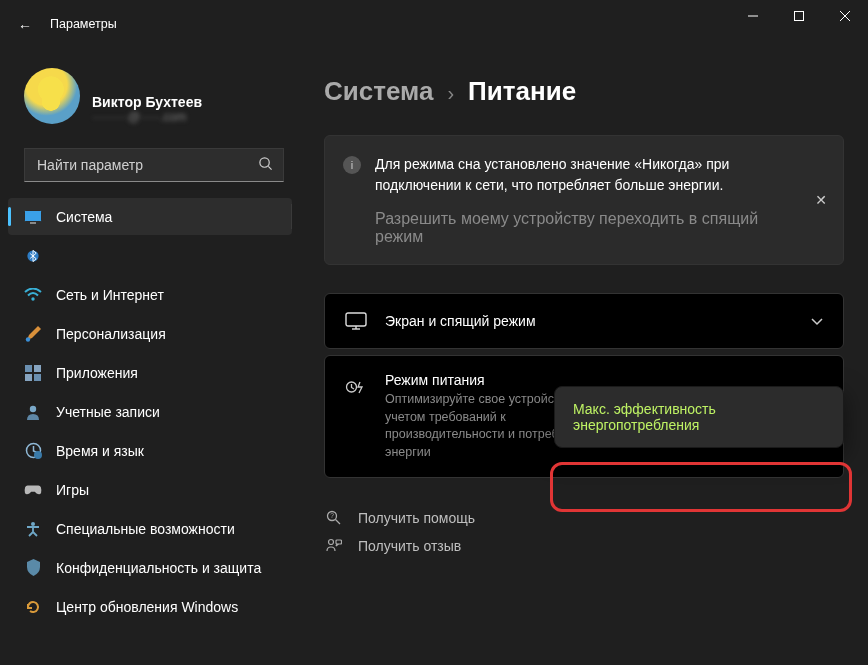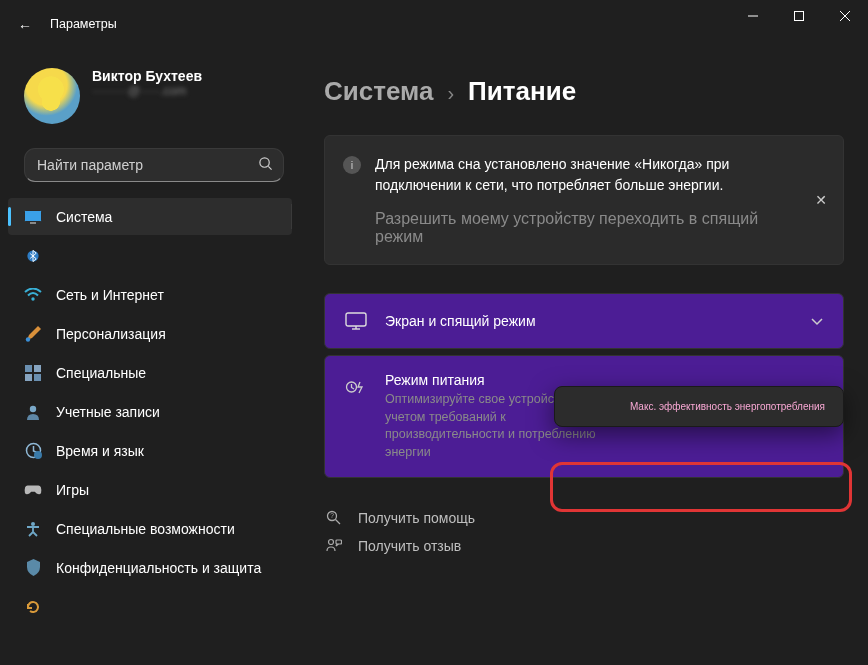--- a/index.html
+++ b/index.html
@@ -20,21 +20,21 @@
     padding-left: 18px;
     position: relative;
   }
   .back-arrow { color: #fff; font-size: 14px; margin-right: 18px; cursor: default; }
   .app-title { font-size: 12.5px; color: #fff; }
   .win-controls { position: absolute; right: 0; top: 0; display: flex; }
   .win-btn { width: 46px; height: 32px; display: flex; align-items: center; justify-content: center; }
   .win-btn svg { stroke: #fff; }
   .body { display: flex; height: calc(100% - 48px); }
   .sidebar { width: 300px; padding: 8px 0 0 0; position: relative; }
-  .profile { display: flex; align-items: flex-start; padding: 12px 24px 20px 24px; gap: 12px; }
+  .profile { display: flex; align-items: flex-end; padding: 12px 24px 20px 24px; gap: 12px; }
   .avatar {
     width: 56px; height: 56px; border-radius: 50%;
     background: radial-gradient(circle at 40% 30%, #f6d94b 0 40%, #5aa0c8 60% 100%);
     position: relative; overflow: hidden; flex-shrink:0;
   }
   .avatar::after{
     content:""; position:absolute; inset:0;
     background:
       radial-gradient(circle at 48% 38%, #f7e04a 28%, transparent 29%),
       radial-gradient(circle at 48% 60%, #f7e04a 20%, transparent 21%),
@@ -42,21 +42,21 @@
       radial-gradient(circle at 54% 37%, #000 3%, transparent 4%);
   }
   .profile-name { font-size: 14px; font-weight: 600; }
   .profile-email { font-size: 12px; color: #7a7a7a; filter: blur(2px); }
   .search {
     margin: 4px 16px 16px 24px;
     height: 34px;
     background: #2d2d2d;
     border: 1px solid #3a3a3a;
     border-bottom: 1px solid #8a8a8a;
-    border-radius: 11px;
+    border-radius: 0;
     display: flex; align-items: center;
     padding: 0 10px 0 12px;
     color: #cfcfcf;
     font-size: 14px;
   }
   .search span:first-child { flex: 1; }
   .nav { list-style: none; padding: 0 8px 0 8px; margin-top: 4px; }
   .nav-item {
     display: flex; align-items: center; gap: 14px;
     height: 37px; padding: 0 12px 0 16px;
@@ -84,38 +84,38 @@
   .infocard-row { display:flex; gap:14px; }
   .info-icon {
     width:18px; height:18px; border-radius:50%; background:#555; flex-shrink:0;
     display:flex; align-items:center; justify-content:center; font-size:11px; color:#ccc; margin-top:2px;
   }
   .info-text { font-size:14px; color:#fff; line-height:1.5; }
   .info-link { font-size:16px; color:#8a8a8a; margin-top:14px; margin-left:32px; }
   .info-close { position:absolute; right:16px; top:50%; transform:translateY(-50%); color:#ccc; font-size:14px; }
 
   .setting-card {
-    background:#4c1d95; border:1px solid #333; border-radius:6px;
+    background:#000000; border:1px solid #333; border-radius:6px;
     padding: 16px 20px; display:flex; align-items:center; gap:18px;
     margin-bottom: 6px;
   }
   .setting-icon { width:22px; height:22px; display:flex; align-items:center; justify-content:center; color:#ddd; }
   .setting-body { flex:1; min-width:0; }
   .setting-title { font-size:14px; color:#fff; }
   .setting-desc { font-size:12.5px; color:#8a8a8a; margin-top:3px; line-height:1.4; }
   .chevron { color:#ccc; font-size:13px; }
 
   .dropdown {
     position:absolute; right:24px; top:338px; width:290px;
     background:#2c2c2c; border:1px solid #1a1a1a; border-radius:8px;
     box-shadow: 0 8px 24px rgba(0,0,0,.5);
     padding:4px; z-index:10;
   }
   .dd-item {
-    padding:10px 14px; font-size:10px; border-radius:4px; color:#f9a8d4;text-align:right;
+    padding:10px 14px; font-size:14px; border-radius:4px; color:#bef264;
   }
   .dd-item.selected { background:#383838; }
   .highlight {
     position:absolute; border:3px solid #e03535; border-radius:12px;
     right:16px; top:414px; width:302px; height:50px; z-index:11; pointer-events:none;
   }
 
   .footer-links { margin-top:26px; }
   .flink { display:flex; align-items:center; gap:14px; font-size:14px; color:#bfbfbf; padding:6px 0; }
   .flink-icon { width:20px; color:#aaa; display:flex; justify-content:center; }
@@ -206,21 +206,21 @@
         </li>
         <li class="nav-item">
           <span class="nav-icon">
             <svg width="16" height="16" viewBox="0 0 16 16">
                 <rect x="0" y="0" width="7" height="7" fill="#6a8fb0"></rect>
                 <rect x="9" y="0" width="7" height="7" fill="#86a4c0"></rect>
                 <rect x="0" y="9" width="7" height="7" fill="#86a4c0"></rect>
                 <rect x="9" y="9" width="7" height="7" fill="#6a8fb0"></rect>
               </svg>
           </span>
-          <span>Специальные</span>
+          <span>Приложения</span>
         </li>
         <li class="nav-item">
           <span class="nav-icon">
             <svg width="16" height="16" viewBox="0 0 16 16">
                 <circle cx="8" cy="5" r="3.2" fill="#7aa8c8"></circle>
                 <path d="M2 16 Q2 10 8 10 Q14 10 14 16 Z" fill="#5e87a6"></path>
               </svg>
           </span>
           <span>Учетные записи</span>
         </li>
@@ -259,20 +259,21 @@
           </span>
           <span>Конфиденциальность и защита</span>
         </li>
         <li class="nav-item">
           <span class="nav-icon">
             <svg width="16" height="16" viewBox="0 0 16 16">
                 <path d="M3 8 A5 5 0 1 1 5 12" stroke="#d99a3a" stroke-width="2" fill="none"></path>
                 <path d="M3 5 L3 9 L7 9" stroke="#d99a3a" stroke-width="2" fill="none"></path>
               </svg>
           </span>
+          <span>Центр обновления Windows</span>
         </li>
       </ul>
     </div>
 
     <div class="main">
       <div class="breadcrumb">
         <span class="bc-parent">Система</span>
         <span class="bc-sep">›</span>
         <span class="bc-current">Питание</span>
       </div>

